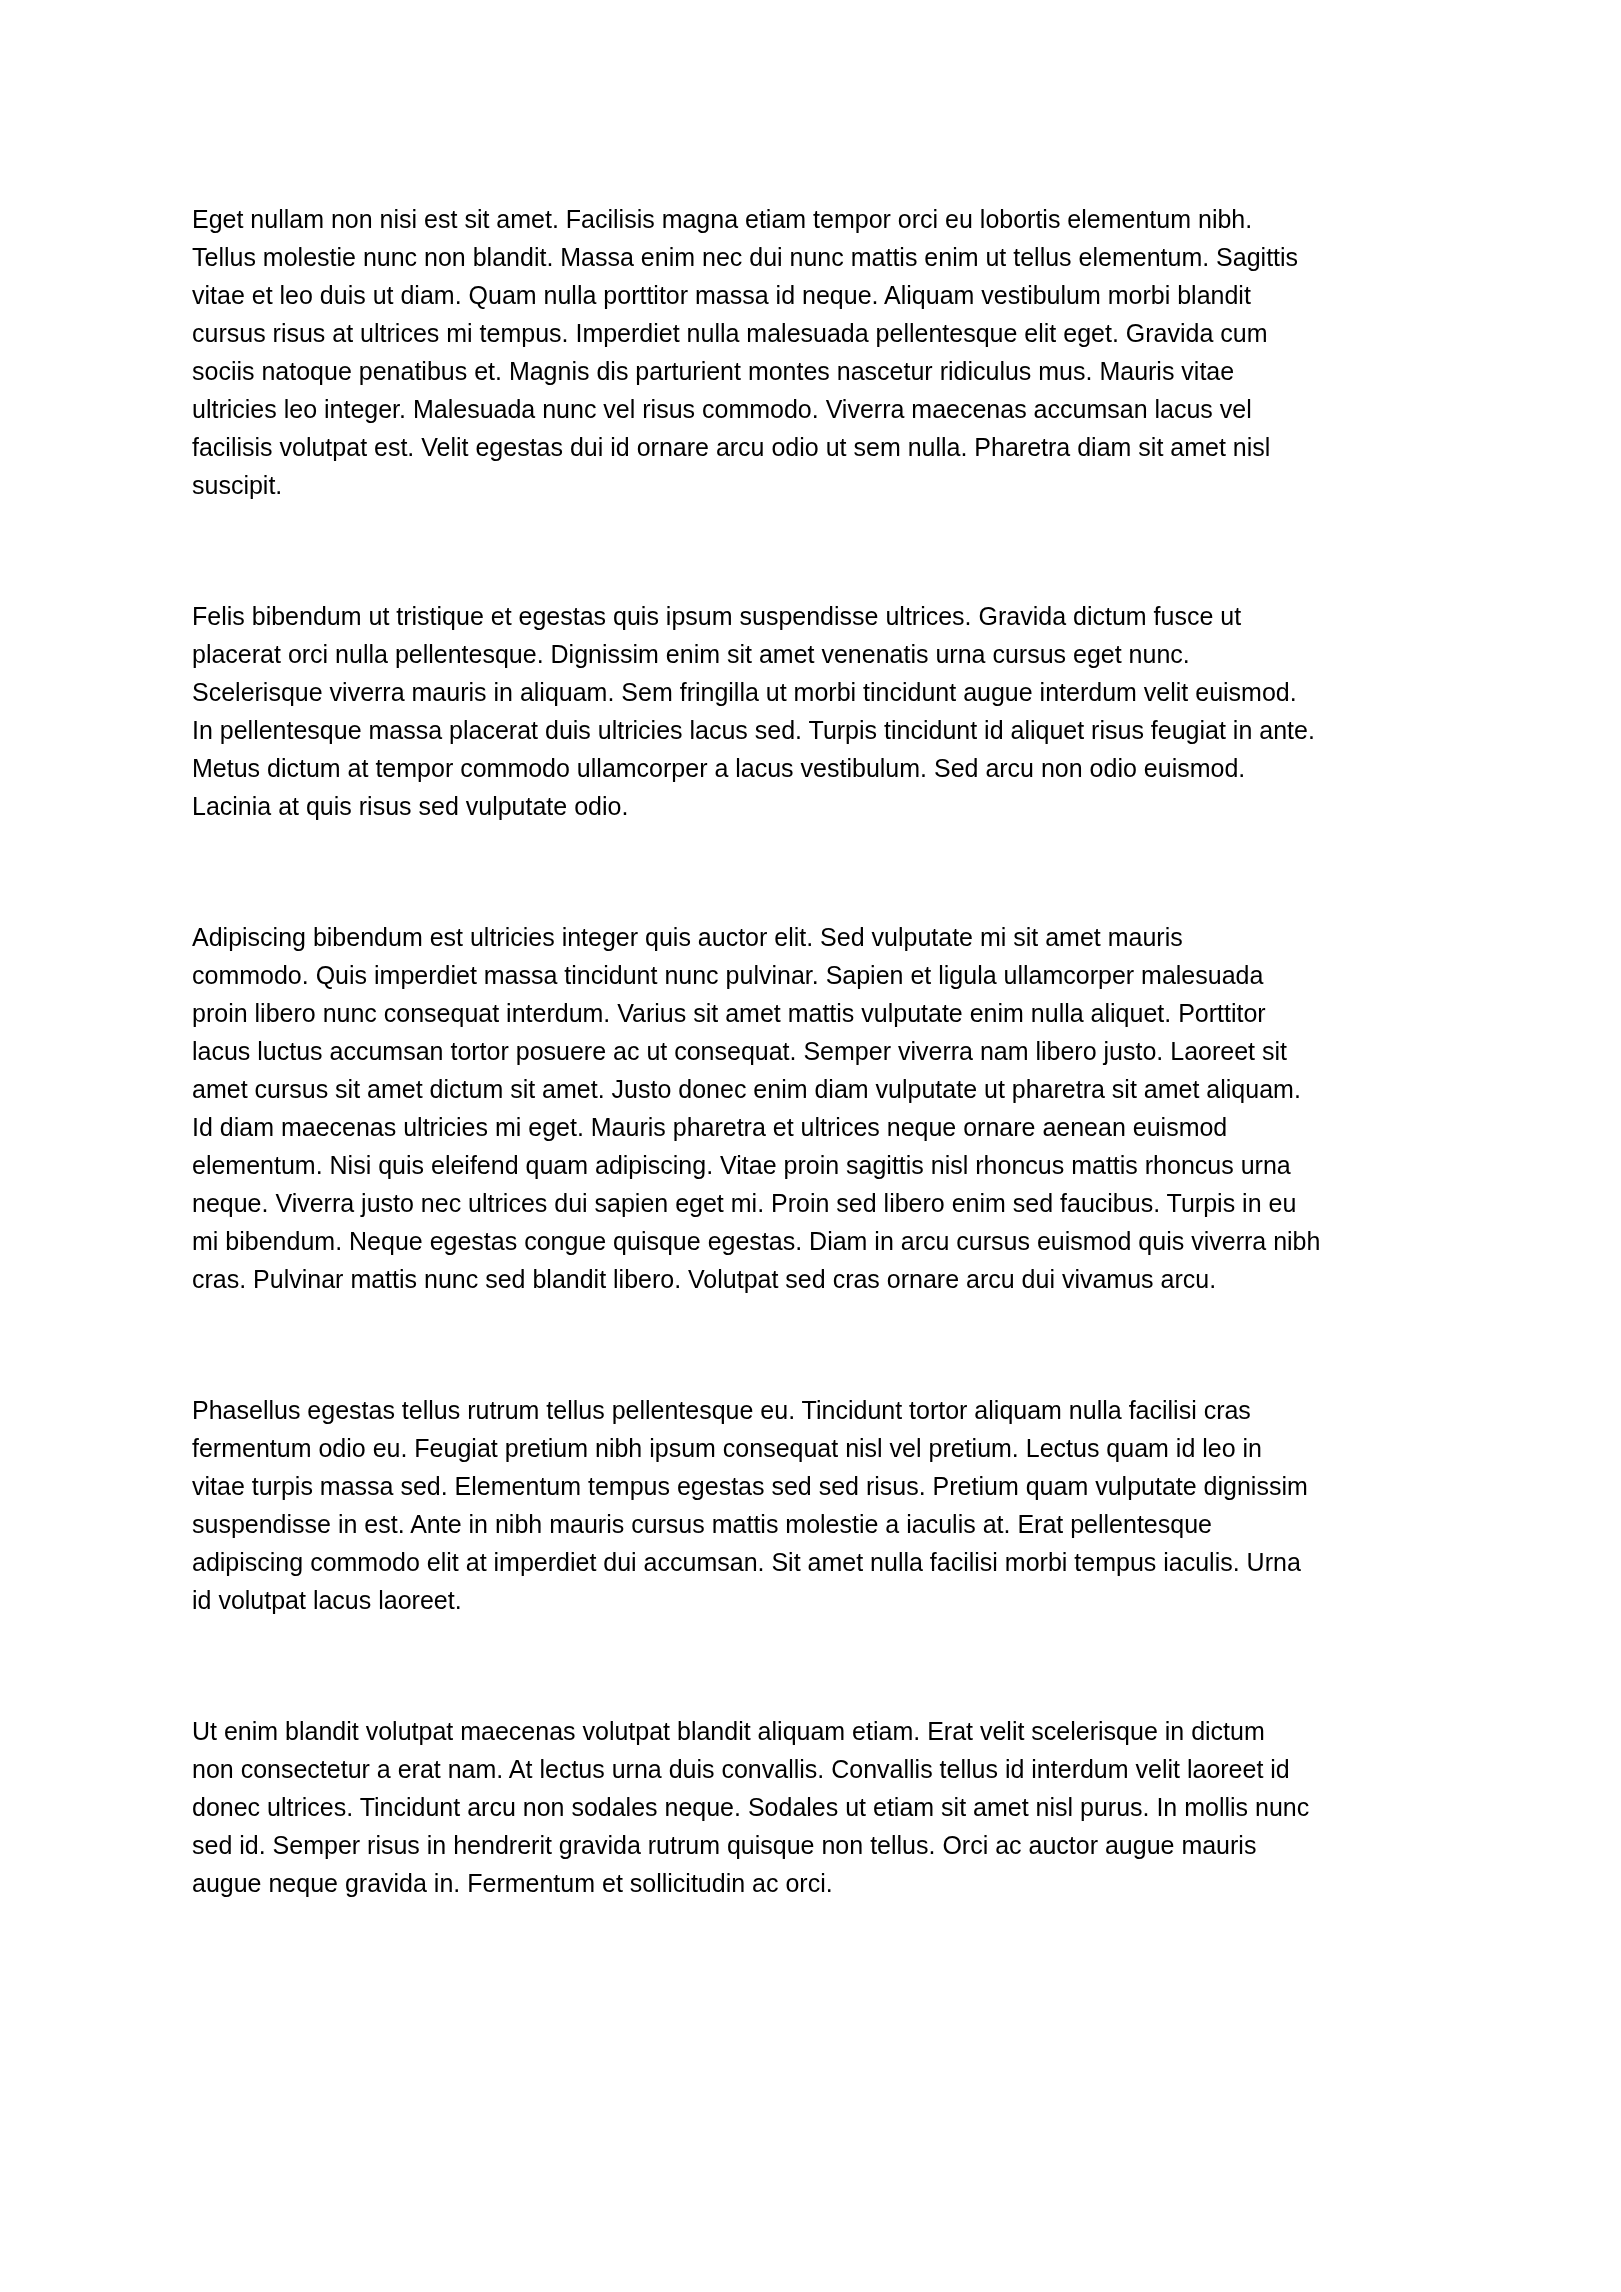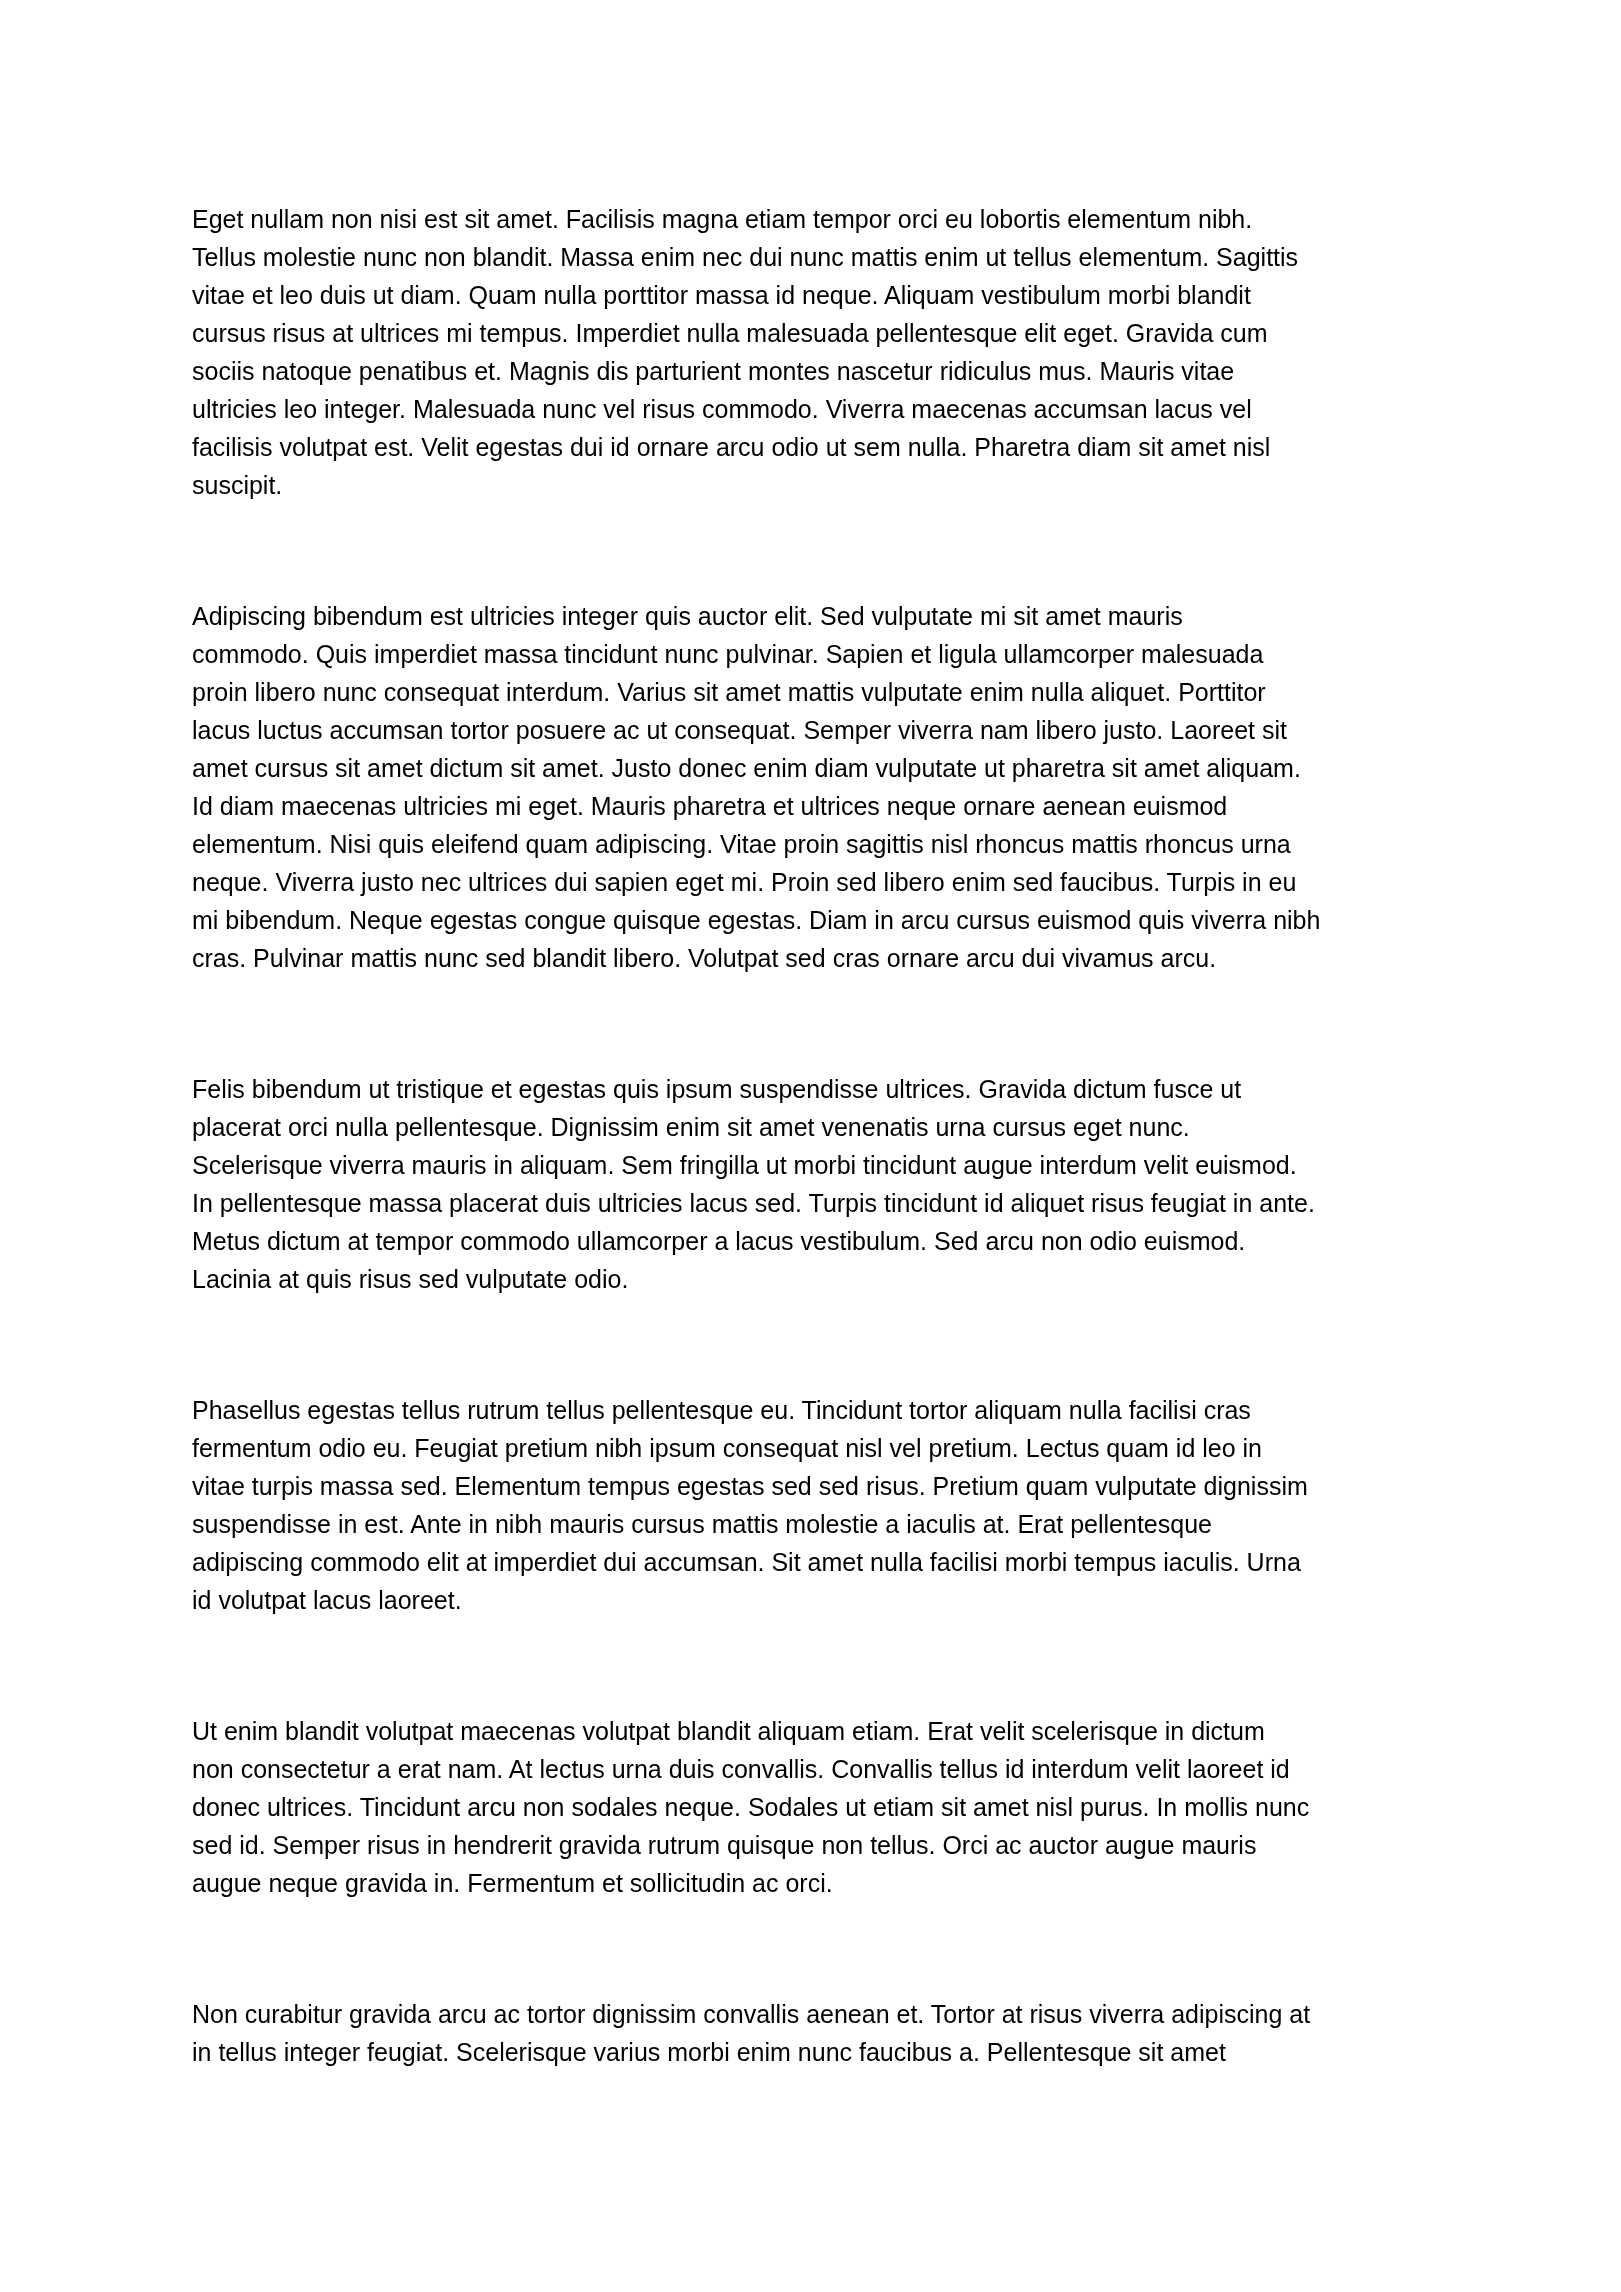--- a/index.html
+++ b/index.html
@@ -41,44 +41,42 @@
 <div class="page">
   <div class="content">
     <div class="paragraph">Eget nullam non nisi est sit amet. Facilisis magna etiam tempor orci eu lobortis elementum nibh.
 Tellus molestie nunc non blandit. Massa enim nec dui nunc mattis enim ut tellus elementum. Sagittis
 vitae et leo duis ut diam. Quam nulla porttitor massa id neque. Aliquam vestibulum morbi blandit
 cursus risus at ultrices mi tempus. Imperdiet nulla malesuada pellentesque elit eget. Gravida cum
 sociis natoque penatibus et. Magnis dis parturient montes nascetur ridiculus mus. Mauris vitae
 ultricies leo integer. Malesuada nunc vel risus commodo. Viverra maecenas accumsan lacus vel
 facilisis volutpat est. Velit egestas dui id ornare arcu odio ut sem nulla. Pharetra diam sit amet nisl
 suscipit.</div>
+    <div class="paragraph">Felis bibendum ut tristique et egestas quis ipsum suspendisse ultrices. Gravida dictum fusce ut
+placerat orci nulla pellentesque. Dignissim enim sit amet venenatis urna cursus eget nunc.
+Scelerisque viverra mauris in aliquam. Sem fringilla ut morbi tincidunt augue interdum velit euismod.
+In pellentesque massa placerat duis ultricies lacus sed. Turpis tincidunt id aliquet risus feugiat in ante.
+Metus dictum at tempor commodo ullamcorper a lacus vestibulum. Sed arcu non odio euismod.
+Lacinia at quis risus sed vulputate odio.</div>
     <div class="paragraph">Adipiscing bibendum est ultricies integer quis auctor elit. Sed vulputate mi sit amet mauris
 commodo. Quis imperdiet massa tincidunt nunc pulvinar. Sapien et ligula ullamcorper malesuada
 proin libero nunc consequat interdum. Varius sit amet mattis vulputate enim nulla aliquet. Porttitor
 lacus luctus accumsan tortor posuere ac ut consequat. Semper viverra nam libero justo. Laoreet sit
 amet cursus sit amet dictum sit amet. Justo donec enim diam vulputate ut pharetra sit amet aliquam.
 Id diam maecenas ultricies mi eget. Mauris pharetra et ultrices neque ornare aenean euismod
 elementum. Nisi quis eleifend quam adipiscing. Vitae proin sagittis nisl rhoncus mattis rhoncus urna
 neque. Viverra justo nec ultrices dui sapien eget mi. Proin sed libero enim sed faucibus. Turpis in eu
 mi bibendum. Neque egestas congue quisque egestas. Diam in arcu cursus euismod quis viverra nibh
 cras. Pulvinar mattis nunc sed blandit libero. Volutpat sed cras ornare arcu dui vivamus arcu.</div>
-    <div class="paragraph">Felis bibendum ut tristique et egestas quis ipsum suspendisse ultrices. Gravida dictum fusce ut
-placerat orci nulla pellentesque. Dignissim enim sit amet venenatis urna cursus eget nunc.
-Scelerisque viverra mauris in aliquam. Sem fringilla ut morbi tincidunt augue interdum velit euismod.
-In pellentesque massa placerat duis ultricies lacus sed. Turpis tincidunt id aliquet risus feugiat in ante.
-Metus dictum at tempor commodo ullamcorper a lacus vestibulum. Sed arcu non odio euismod.
-Lacinia at quis risus sed vulputate odio.</div>
     <div class="paragraph">Phasellus egestas tellus rutrum tellus pellentesque eu. Tincidunt tortor aliquam nulla facilisi cras
 fermentum odio eu. Feugiat pretium nibh ipsum consequat nisl vel pretium. Lectus quam id leo in
 vitae turpis massa sed. Elementum tempus egestas sed sed risus. Pretium quam vulputate dignissim
 suspendisse in est. Ante in nibh mauris cursus mattis molestie a iaculis at. Erat pellentesque
 adipiscing commodo elit at imperdiet dui accumsan. Sit amet nulla facilisi morbi tempus iaculis. Urna
 id volutpat lacus laoreet.</div>
     <div class="paragraph">Ut enim blandit volutpat maecenas volutpat blandit aliquam etiam. Erat velit scelerisque in dictum
 non consectetur a erat nam. At lectus urna duis convallis. Convallis tellus id interdum velit laoreet id
 donec ultrices. Tincidunt arcu non sodales neque. Sodales ut etiam sit amet nisl purus. In mollis nunc
 sed id. Semper risus in hendrerit gravida rutrum quisque non tellus. Orci ac auctor augue mauris
 augue neque gravida in. Fermentum et sollicitudin ac orci.</div>
-    <div class="paragraph">Non curabitur gravida arcu ac tortor dignissim convallis aenean et. Tortor at risus viverra adipiscing at
-in tellus integer feugiat. Scelerisque varius morbi enim nunc faucibus a. Pellentesque sit amet</div>
   </div>
 </div>
 
 
 </body></html>

